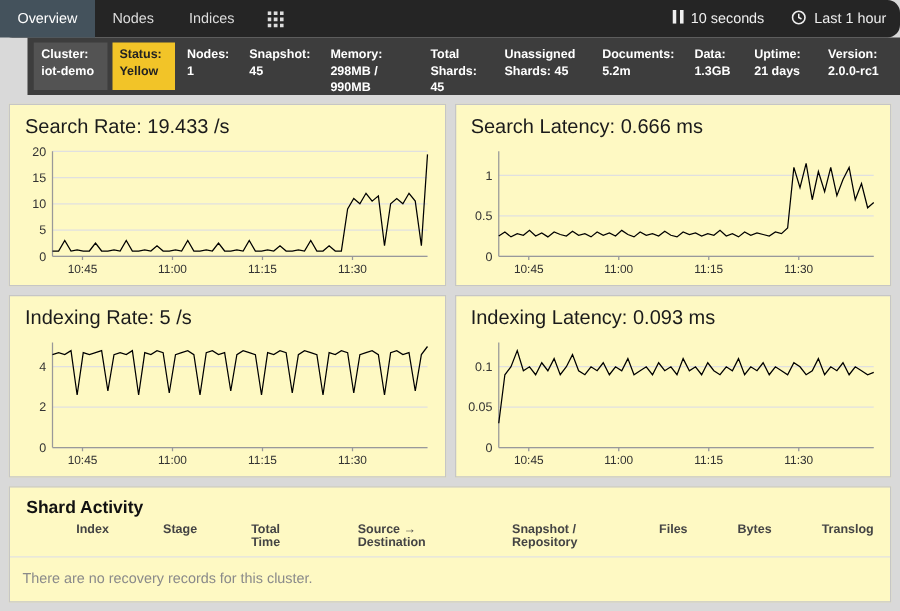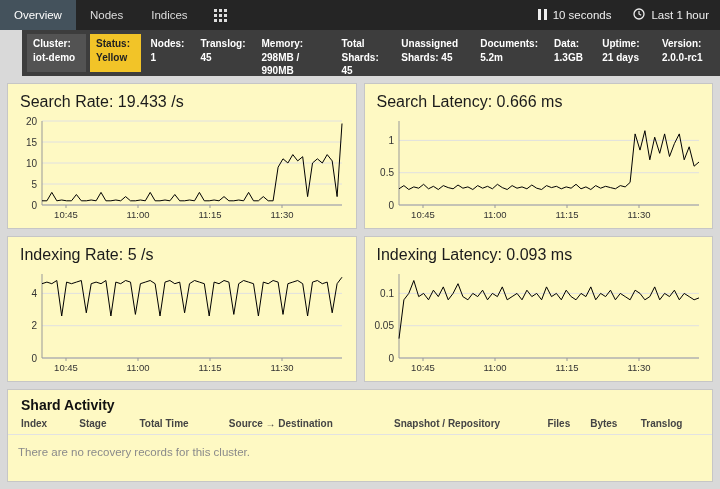--- a/index.html
+++ b/index.html
@@ -23,31 +23,31 @@
   .stat.yellow { background:#f2c428; color:#222; }
   
   .main { height:413px; padding:7px; display:grid; grid-template-columns:1fr 1fr; grid-template-rows:146px 146px auto; gap:7px; }
   .panel { background:#fef9c3; border:1px solid #c6c6c6; overflow:hidden; }
   .ptitle { font-size:16px; color:#1b1b1b; padding:9px 12px 2px; }
   .chart { height:108px; margin:2px 6px 0 4px; }
   
   .shard { grid-column:1 / 3; }
   .stitle { font-size:14px; font-weight:bold; color:#111; padding:7px 13px 5px; }
   .shead { display:flex; font-size:10px; font-weight:bold; color:#444; padding:0 13px 5px; border-bottom:1px solid #e2e2e2; }
-  .shead span { display:block; }
+  .shead span { display:block;margin-left:40px; }
   .c0{width:60px}.c1{width:62px}.c2{width:92px}.c3{width:170px}.c4{width:158px}.c5{width:44px}.c6{width:52px}.c7{width:60px}
   .semsg { text-align:left; color:#8a8a8a; font-size:11.5px; padding:11px 10px; }
   svg text { font-family:"Liberation Sans", sans-serif; }
 </style>
 </head>
 <body>
 
 <div class="app">
 
-  <div class="topbar" style="background: rgb(37, 37, 37);">
+  <div class="topbar" style="background: rgb(37, 37, 37); border-radius: 10px;">
     <div class="tab active" style="background: rgb(68, 82, 92);">Overview</div>
     <div class="tab">Nodes</div>
     <div class="tab">Indices</div>
     <div class="appsicon">
       <svg width="13" height="13" viewBox="0 0 13 13">
         <g fill="#dddddd">
           <rect x="0" y="0" width="3" height="3"></rect>
             <rect x="5" y="0" width="3" height="3"></rect>
             <rect x="10" y="0" width="3" height="3"></rect>
           <rect x="0" y="5" width="3" height="3"></rect>
@@ -77,21 +77,21 @@
           </svg>
       </span>
       <span>Last 1 hour</span>
     </div>
   </div>
 
   <div class="statsbar" style="background: rgb(61, 61, 61); margin-left: 22px;">
     <div class="stat dark"><span>Cluster:</span> <span>iot-demo</span></div>
     <div class="stat yellow" style="background: rgb(242, 196, 40);"><span>Status:</span> <span>Yellow</span></div>
     <div class="stat"><span>Nodes:</span> <span>1</span></div>
-    <div class="stat"><span>Translog:</span> <span>45</span></div>
+    <div class="stat"><span>Snapshot:</span> <span>45</span></div>
     <div class="stat"><span>Memory:</span> <span>298MB / 990MB</span></div>
     <div class="stat"><span>Total Shards:</span> <span>45</span></div>
     <div class="stat"><span>Unassigned Shards:</span> <span>45</span></div>
     <div class="stat"><span>Documents:</span> <span>5.2m</span></div>
     <div class="stat"><span>Data:</span> <span>1.3GB</span></div>
     <div class="stat"><span>Uptime:</span> <span>21 days</span></div>
     <div class="stat"><span>Version:</span> <span>2.0.0-rc1</span></div>
   </div>
 
   <div class="main">

